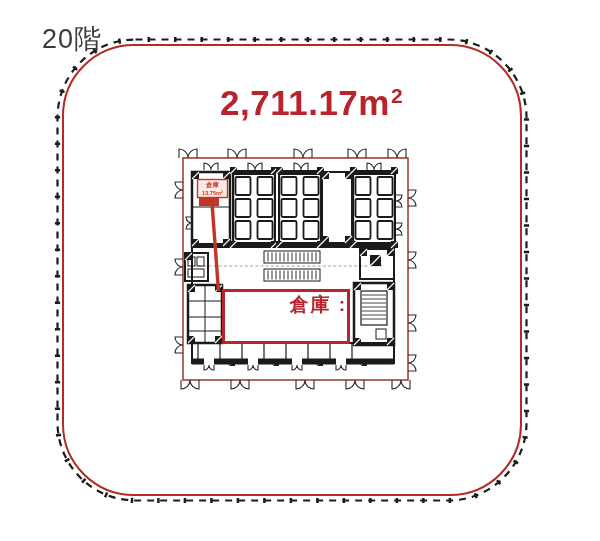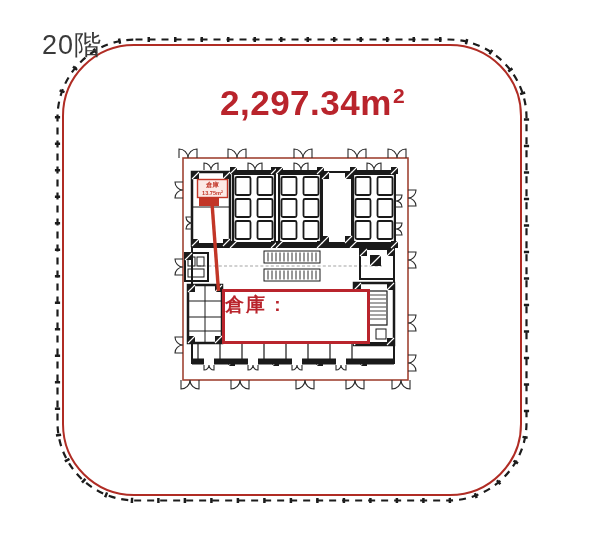--- a/index.html
+++ b/index.html
@@ -14,26 +14,26 @@
   .redline{fill:none;stroke:var(--outline-red);stroke-width:2;}
   
   .w25{fill:none;stroke:var(--ink);stroke-width:2.5;}
   .w2{fill:none;stroke:var(--ink);stroke-width:2;}
   .w12{fill:none;stroke:var(--ink);stroke-width:1.2;}
   .w1{fill:none;stroke:var(--ink);stroke-width:1;}
   .dashmid{stroke:#999;stroke-width:.9;stroke-dasharray:3 2.2;fill:none;}
   .mtext1{font-size:6.5px;font-weight:bold;fill:var(--marker-red);text-anchor:middle;}
   .mtext2{font-size:5.6px;font-weight:bold;fill:var(--marker-red);text-anchor:middle;}
   
-  .floor-title{position:absolute;left:42px;top:27px;font-size:27px;color:var(--floor-text);letter-spacing:1px;}
+  .floor-title{position:absolute;left:42px;top:21px;font-size:27px;color:var(--floor-text);letter-spacing:1px;}
   .area-label{position:absolute;left:220px;top:83px;color:var(--accent);font-weight:bold;font-size:35px;letter-spacing:.5px;white-space:nowrap;}
   .area-label .sup{font-size:21px;position:relative;top:-12px;left:1px;}
   .callout{
-    position:absolute;left:222px;top:289px;width:148px;height:55px;box-sizing:border-box;
-    border:3px solid var(--accent);background:#fff;text-align:left;color:var(--accent);
+    position:absolute;left:222px;top:289px;width:128px;height:55px;box-sizing:border-box;
+    border:3px solid var(--accent);background:#fff;text-align:right;color:var(--accent);
     font-weight:bold;line-height:1;z-index:5;
   }
   .callout .line1{font-size:19px;margin-top:3px;letter-spacing:2px;}
   .callout .line2{font-size:21px;margin-top:3px;letter-spacing:.5px;}
   .callout .sup{font-size:12px;position:relative;top:-8px;}
 </style>
 </head>
 <body>
 
 <div class="stage">
@@ -270,20 +270,20 @@
         <rect x="29.5" y="34.5" width="30" height="18" fill="#fceae6" stroke="var(--marker-red)" stroke-width="1.4"></rect>
         <text class="mtext1" x="44.5" y="42">倉庫</text>
         <text class="mtext2" x="44.5" y="49.5">13.75m²</text>
       </g>
     </g>
   </svg>
 
   <div class="floor-title">20階</div>
 
   <div class="area-label">
-    <span>2,297.34</span><span>m</span><span class="sup">2</span>
+    <span>2,711.17</span><span>m</span><span class="sup">2</span>
   </div>
 
   <div class="callout">
     <div class="line1">倉庫 :</div>
   </div>
 
 </div>
 
 </body></html>

